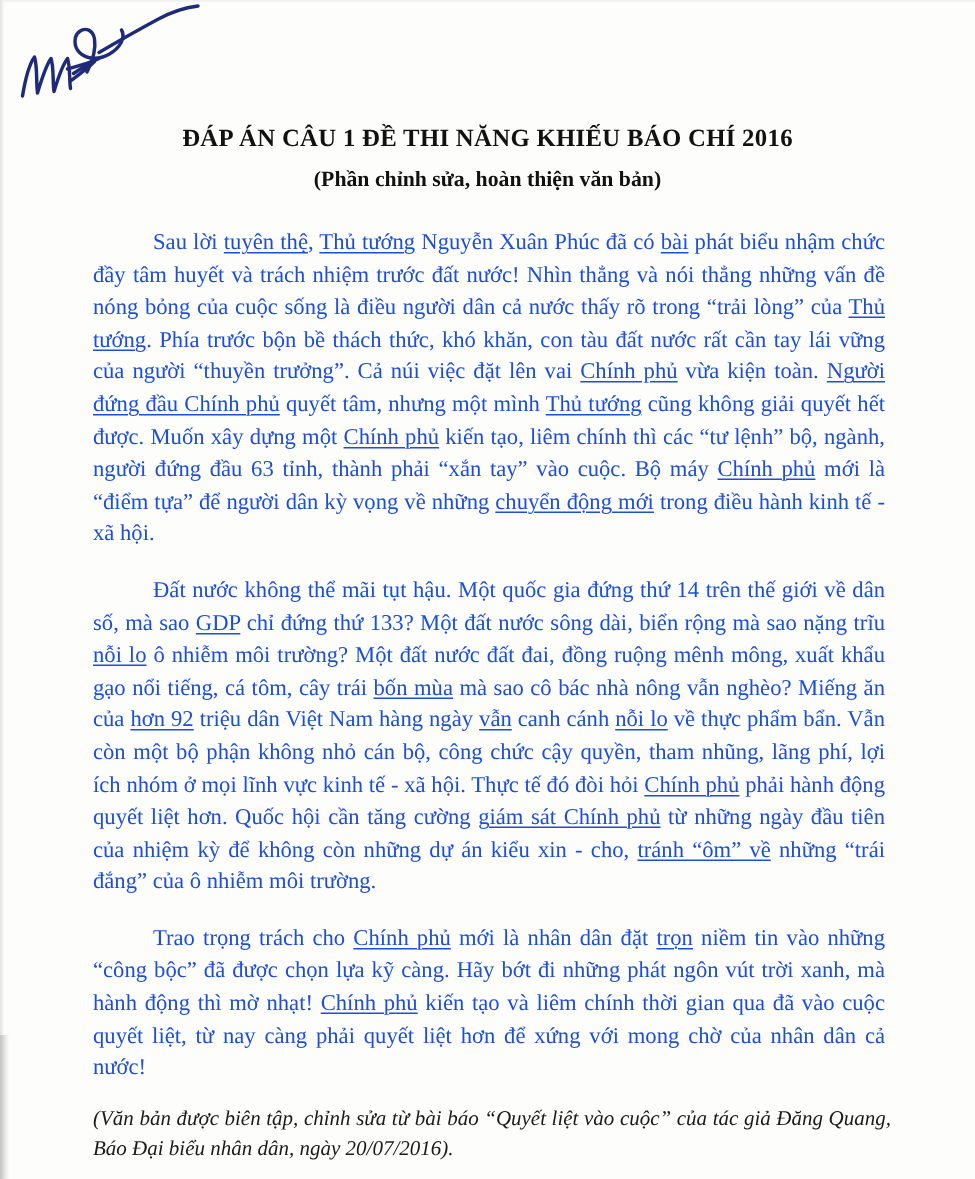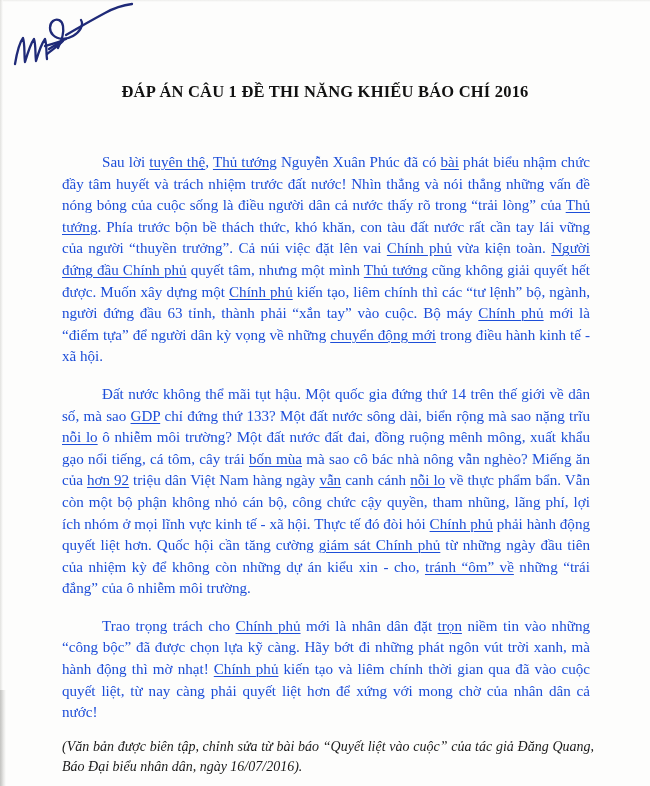--- a/index.html
+++ b/index.html
@@ -124,23 +124,24 @@
         <path d="M41 52 C46 48, 52 44, 57 39 C52 41, 47 44, 43 47"></path>
         <path d="M39 44 C46 42, 54 40, 60 37"></path>
         <path d="M52 46 C56 38, 58 30, 57 24 C56 18, 51 16, 47 19 C43 22, 43 29, 47 33 C52 38, 60 38, 67 34 C74 30, 78 23, 75 18"></path>
         <path d="M60 33 C72 26, 86 18, 99 11 C108 6, 118 3, 126 2"></path>
       </g>
     </svg>
   </div>
 
   <div class="title-block">
     <div class="doc-title">ĐÁP ÁN CÂU 1 ĐỀ THI NĂNG KHIẾU BÁO CHÍ 2016</div>
+    <div class="doc-subtitle">(Phần chỉnh sửa, hoàn thiện văn bản)</div>
   </div>
 
   <div class="body-block">
     <p class="para"><span>Sau lời </span><span class="u">tuyên thệ</span><span>, </span><span class="u">Thủ tướng</span><span> Nguyễn Xuân Phúc đã có </span><span class="u">bài</span><span> phát biểu nhậm chức đầy tâm huyết và trách nhiệm trước đất nước! Nhìn thẳng và nói thẳng những vấn đề nóng bỏng của cuộc sống là điều người dân cả nước thấy rõ trong “trải lòng” của </span><span class="u">Thủ tướng</span><span>. Phía trước bộn bề thách thức, khó khăn, con tàu đất nước rất cần tay lái vững của người “thuyền trưởng”. Cả núi việc đặt lên vai </span><span class="u">Chính phủ</span><span> vừa kiện toàn. </span><span class="u">Người đứng đầu Chính phủ</span><span> quyết tâm, nhưng một mình </span><span class="u">Thủ tướng</span><span> cũng không giải quyết hết được. Muốn xây dựng một </span><span class="u">Chính phủ</span><span> kiến tạo, liêm chính thì các “tư lệnh” bộ, ngành, người đứng đầu 63 tỉnh, thành phải “xắn tay” vào cuộc. Bộ máy </span><span class="u">Chính phủ</span><span> mới là “điểm tựa” để người dân kỳ vọng về những </span><span class="u">chuyển động mới</span><span> trong điều hành kinh tế - xã hội.</span></p>
     <p class="para"><span>Đất nước không thể mãi tụt hậu. Một quốc gia đứng thứ 14 trên thế giới về dân số, mà sao </span><span class="u">GDP</span><span> chỉ đứng thứ 133? Một đất nước sông dài, biển rộng mà sao nặng trĩu </span><span class="u">nỗi lo</span><span> ô nhiễm môi trường? Một đất nước đất đai, đồng ruộng mênh mông, xuất khẩu gạo nổi tiếng, cá tôm, cây trái </span><span class="u">bốn mùa</span><span> mà sao cô bác nhà nông vẫn nghèo? Miếng ăn của </span><span class="u">hơn 92</span><span> triệu dân Việt Nam hàng ngày </span><span class="u">vẫn</span><span> canh cánh </span><span class="u">nỗi lo</span><span> về thực phẩm bẩn. Vẫn còn một bộ phận không nhỏ cán bộ, công chức cậy quyền, tham nhũng, lãng phí, lợi ích nhóm ở mọi lĩnh vực kinh tế - xã hội. Thực tế đó đòi hỏi </span><span class="u">Chính phủ</span><span> phải hành động quyết liệt hơn. Quốc hội cần tăng cường </span><span class="u">giám sát Chính phủ</span><span> từ những ngày đầu tiên của nhiệm kỳ để không còn những dự án kiểu xin - cho, </span><span class="u">tránh “ôm”  về</span><span> những “trái đắng” của ô nhiễm môi trường.</span></p>
     <p class="para"><span>Trao trọng trách cho </span><span class="u">Chính phủ</span><span> mới là nhân dân đặt </span><span class="u">trọn</span><span> niềm tin vào những “công bộc” đã được chọn lựa kỹ càng. Hãy bớt đi những phát ngôn vút trời xanh, mà hành động thì mờ nhạt! </span><span class="u">Chính phủ</span><span> kiến tạo và liêm chính thời gian qua đã vào cuộc quyết liệt, từ nay càng phải quyết liệt hơn để xứng với mong chờ của nhân dân cả nước!</span></p>
   </div>
 
-  <div class="footer-note">(Văn bản được biên tập, chỉnh sửa từ bài báo “Quyết liệt vào cuộc” của tác giả Đăng Quang, Báo Đại biểu nhân dân, ngày 16/07/2016).</div>
+  <div class="footer-note">(Văn bản được biên tập, chỉnh sửa từ bài báo “Quyết liệt vào cuộc” của tác giả Đăng Quang, Báo Đại biểu nhân dân, ngày 20/07/2016).</div>
 
 </div>
 
 </body></html>

